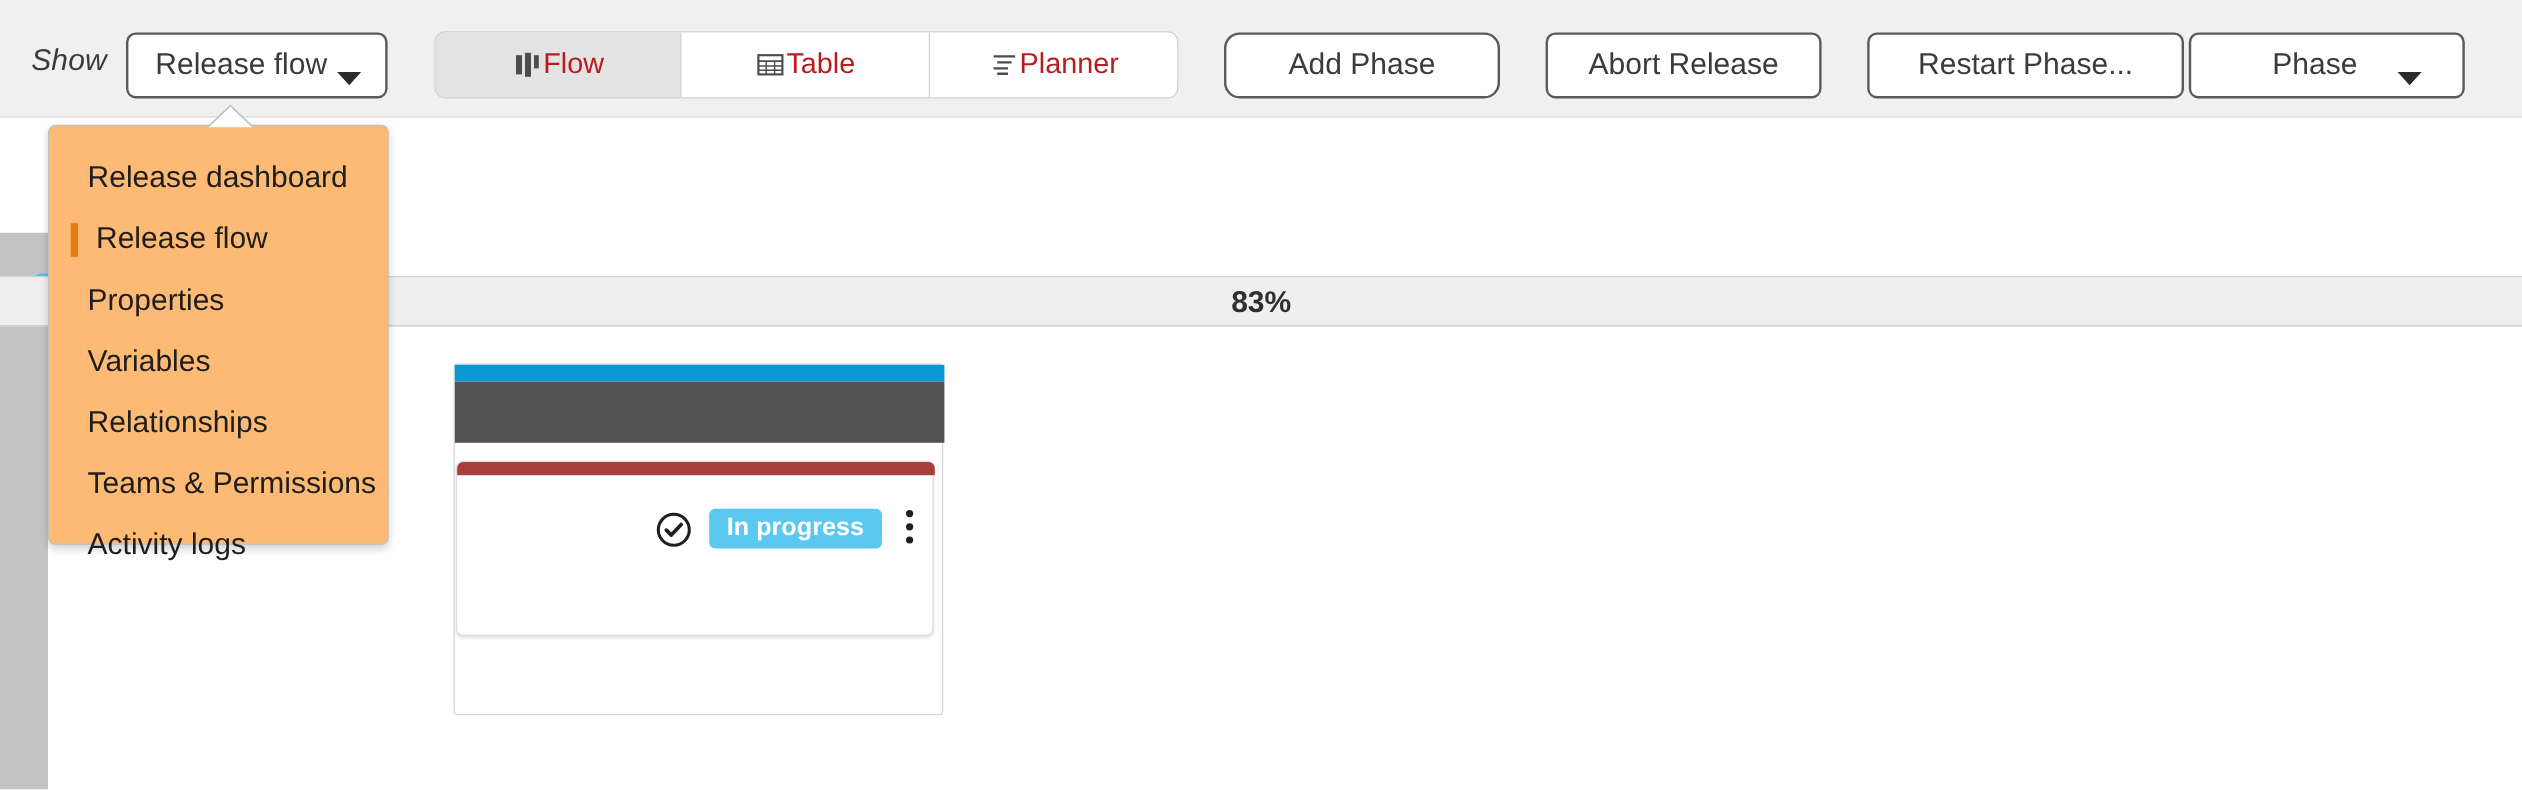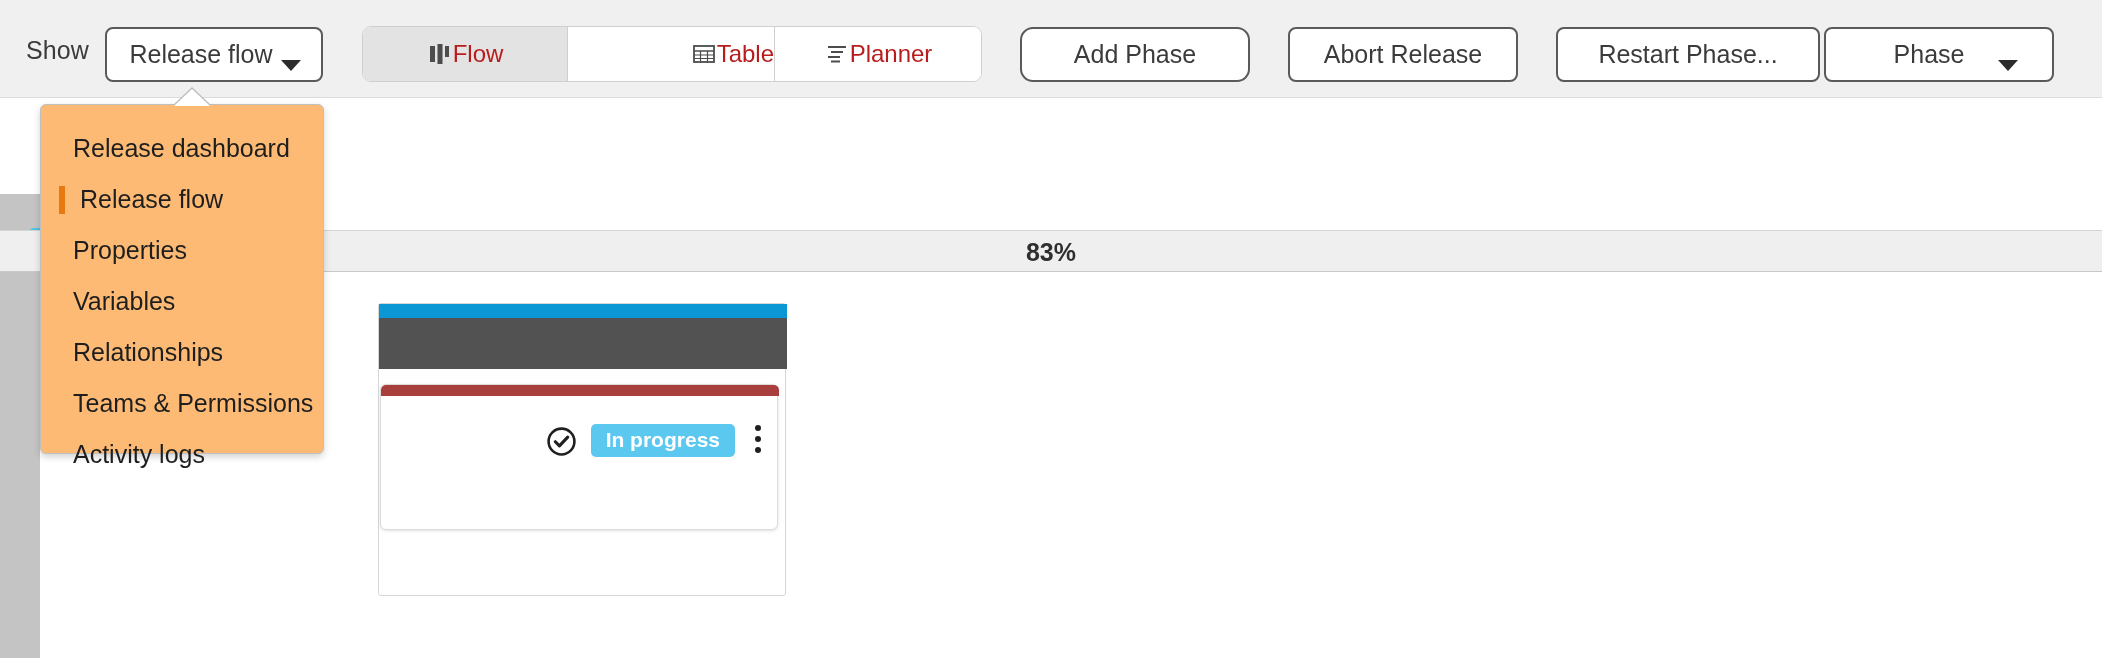--- a/index.html
+++ b/index.html
@@ -16,20 +16,21 @@
   .toolbar {
     position: absolute; left: 0; top: 0;
     width: 2102px; height: 98px;
     background: #f0f0f0;
     border-bottom: 1px solid #dcdcdc;
   }
   .show-label {
     position: absolute; left: 26px; top: 36px;
     font-size: 25px; color: #3b3b3b;
     letter-spacing: .1px;
+    font-style: italic;
   }
   .btn {
     position: absolute;
     background: #ffffff;
     border: 2px solid #5a5a5a;
     border-radius: 8px;
     font-size: 25px;
     color: #3b3b3b;
     display: flex; align-items: center; justify-content: center;
     cursor: pointer;
@@ -60,21 +61,21 @@
   .seg-item {
     display: flex; align-items: center; justify-content: center;
     font-size: 24px; color: #b91c1c;
     border-right: 1px solid #cfcfcf;
     cursor: pointer;
     background: #ffffff;
   }
   .seg-item:last-child { border-right: none; }
   .seg-item.active { background: #e3e3e3; }
   .seg-flow   { width: 205px; }
-  .seg-table  { width: 207px; justify-content: flex-end; }
+  .seg-table  { width: 207px; }
   .seg-plan   { width: 206px; }
 
   .ic { display: inline-flex; align-items: center; justify-content: center; }
 
   .act-btn { height: 55px; top: 27px; padding: 0 26px; }
   .b-add     { left: 1020px; width: 230px; border-radius: 13px; }
   .b-abort   { left: 1288px; width: 230px; }
   .b-restart { left: 1556px; width: 264px; }
   .b-export  { left: 1824px; width: 230px; padding-right: 46px; }
   .b-export .caret { right: 34px; }

